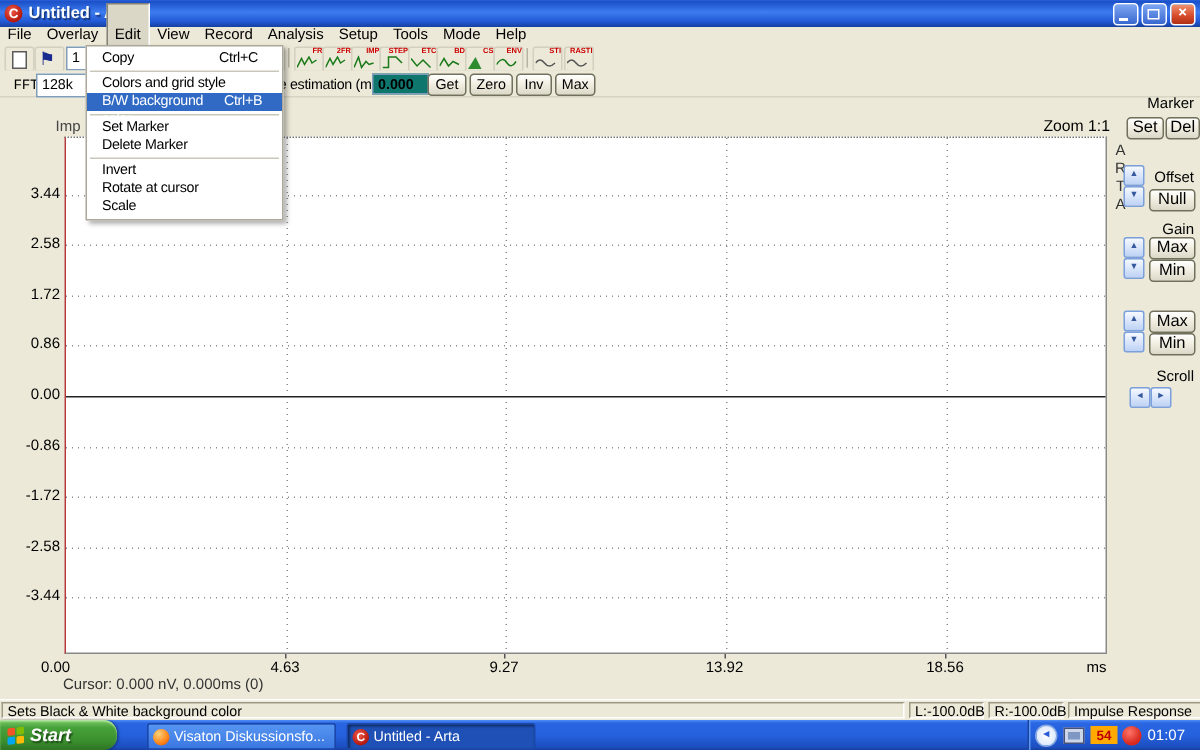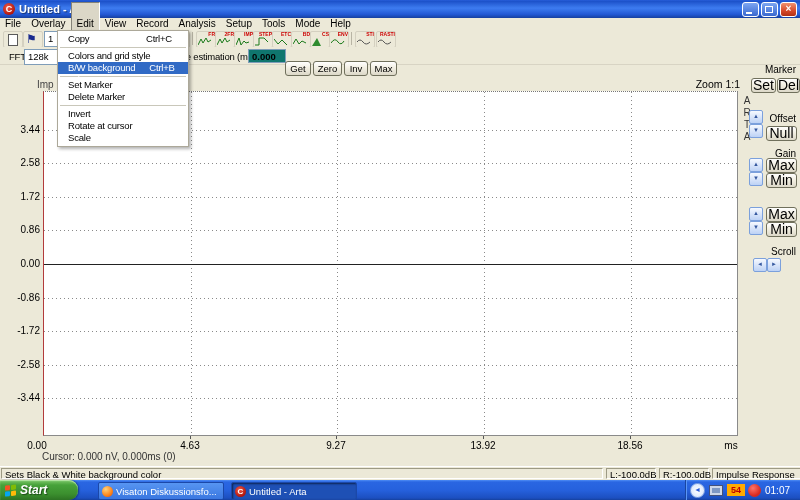--- a/index.html
+++ b/index.html
@@ -32,21 +32,21 @@
   .tico svg{position:absolute;left:1px;bottom:1px;}
   .page-ico{position:absolute;left:4px;top:2px;width:8px;height:10px;background:#fff;border:1px solid #5a5a5a;}
   .flag-g{position:absolute;left:2px;top:0px;font-size:12px;color:#1a2b8f;line-height:14px;}
   .combo{position:absolute;background:#fff;border:1px solid #7f9db9;font-size:9.5px;line-height:13px;padding-left:3px;}
   .combo .arr{position:absolute;right:0;top:0;bottom:0;width:11px;background:linear-gradient(#f6f9ff,#bdd2f5);
     border-left:1px solid #7f9db9;color:#35589f;font-size:6px;text-align:center;line-height:13px;}
   .rb-ico{position:absolute;left:2px;top:2px;width:13px;height:4px;background:#c21807;}
   .rb-ico2{position:absolute;left:2px;top:8px;width:13px;height:4px;background:#17288f;}
   .tsep{position:absolute;top:2px;width:1px;height:13px;background:#b8b4a4;}
   .xbtn{position:absolute;background:linear-gradient(#ffffff,#f2efe2 45%,#dcd8c8);border:1px solid #70705c;
-    border-radius:3px;font-size:9.5px;text-align:center;color:#000;margin-top:12px;}
+    border-radius:3px;font-size:9.5px;text-align:center;color:#000;}
   .field{position:absolute;background:#0f766e;border:1px solid #7f9db9;font-size:9.5px;padding:1px 3px 0 3px;font-weight:bold;}
   .tlabel{position:absolute;font-size:9.5px;letter-spacing:-0.2px;}
   
   #editmenu{position:absolute;left:57px;top:30px;width:130px;background:#fff;border:1px solid #aca899;
     box-shadow:2px 2px 3px rgba(0,0,0,.3);z-index:50;padding:2px 0;}
   .mi{display:flex;height:12px;line-height:12px;font-size:9.5px;letter-spacing:-0.2px;padding:0 6px 0 10px;}
   .mi .mi-s{margin-left:auto;width:36px;text-align:left;}
   .mi.sel{background:#316ac5;color:#fff;}
   .msep{height:1px;background:#c9c7ba;margin:2px 2px;}
   
@@ -60,21 +60,21 @@
   .ytick{position:absolute;left:2px;width:38px;text-align:right;font-size:10px;}
   .xtick{position:absolute;top:440px;font-size:10px;transform:translateX(-50%);}
   .xtickmark{position:absolute;top:436px;width:1px;height:3px;background:#555;}
   #zoomlabel{position:absolute;top:78px;right:60px;font-size:10.5px;}
   #cornerlabel{position:absolute;left:37px;top:79px;font-size:10px;color:#444;z-index:5;}
   .arta-letter{position:absolute;left:742px;width:10px;text-align:center;font-size:10px;color:#333;}
   #cursor-readout{position:absolute;left:42px;top:451px;font-size:10px;color:#333;}
   
   .sp-label{position:absolute;right:4px;width:60px;text-align:right;font-size:10px;}
   .spbtn{position:absolute;background:linear-gradient(#ffffff,#f2efe2 45%,#dcd8c8);border:1px solid #70705c;
-    border-radius:3px;font-size:14px;text-align:center;}
+    border-radius:3px;font-size:11px;text-align:center;}
   .spin{position:absolute;width:12px;height:12px;background:linear-gradient(#f6f9ff,#bdd2f5);
     border:1px solid #7ba0dc;border-radius:2px;color:#35589f;font-size:6px;line-height:11px;text-align:center;}
   
   #statusbar{position:absolute;left:0;top:466px;width:800px;height:14px;background:#ece9d8;border-top:1px solid #fff;}
   .spanel{position:absolute;top:1px;height:11px;border:1px solid;border-color:#9d9a84 #fff #fff #9d9a84;
     font-size:9.5px;line-height:11px;padding-left:3px;box-sizing:border-box;}
   
   #taskbar{position:absolute;left:0;top:480px;width:800px;height:20px;
     background:linear-gradient(180deg,#4f8df6 0%,#2a66e2 10%,#2661dd 50%,#1c4fc0 90%,#15409e 100%);}
   #startbtn{position:absolute;left:0;top:0;height:20px;width:78px;border-radius:0 9px 9px 0;
@@ -211,21 +211,21 @@
       </div>
     <div class="tico" style="left:376px;">
         <span class="lbl">RASTI</span>
         <svg width="14" height="9" viewBox="0 0 14 9">
           <path d="M0 5 Q3 1 6 5 Q9 9 13 5" stroke="#555" fill="none"></path>
         </svg>
       </div>
   </div>
 
   <div id="tb2">
-    <span class="tlabel" style="left:9px;top:4px;">FFT</span>
+    <span class="tlabel" style="left:9px;top:4px;font-family:Liberation Mono, monospace;">FFT</span>
     <div class="combo" style="left:24px;top:2px;width:42px;height:14px;">
       <span>128k</span>
       <span class="arr">▼</span>
     </div>
     <span class="tlabel" style="left:166px;top:4px;">phase estimation (ms)</span>
     <div class="field" style="left:248px;top:2px;width:30px;height:11px;">0.000</div>
     <div class="xbtn" style="left:285px;top:2px;width:24px;height:13px;line-height:13px;">Get</div>
     <div class="xbtn" style="left:313px;top:2px;width:27px;height:13px;line-height:13px;">Zero</div>
     <div class="xbtn" style="left:344px;top:2px;width:22px;height:13px;line-height:13px;">Inv</div>
     <div class="xbtn" style="left:370px;top:2px;width:25px;height:13px;line-height:13px;">Max</div>

